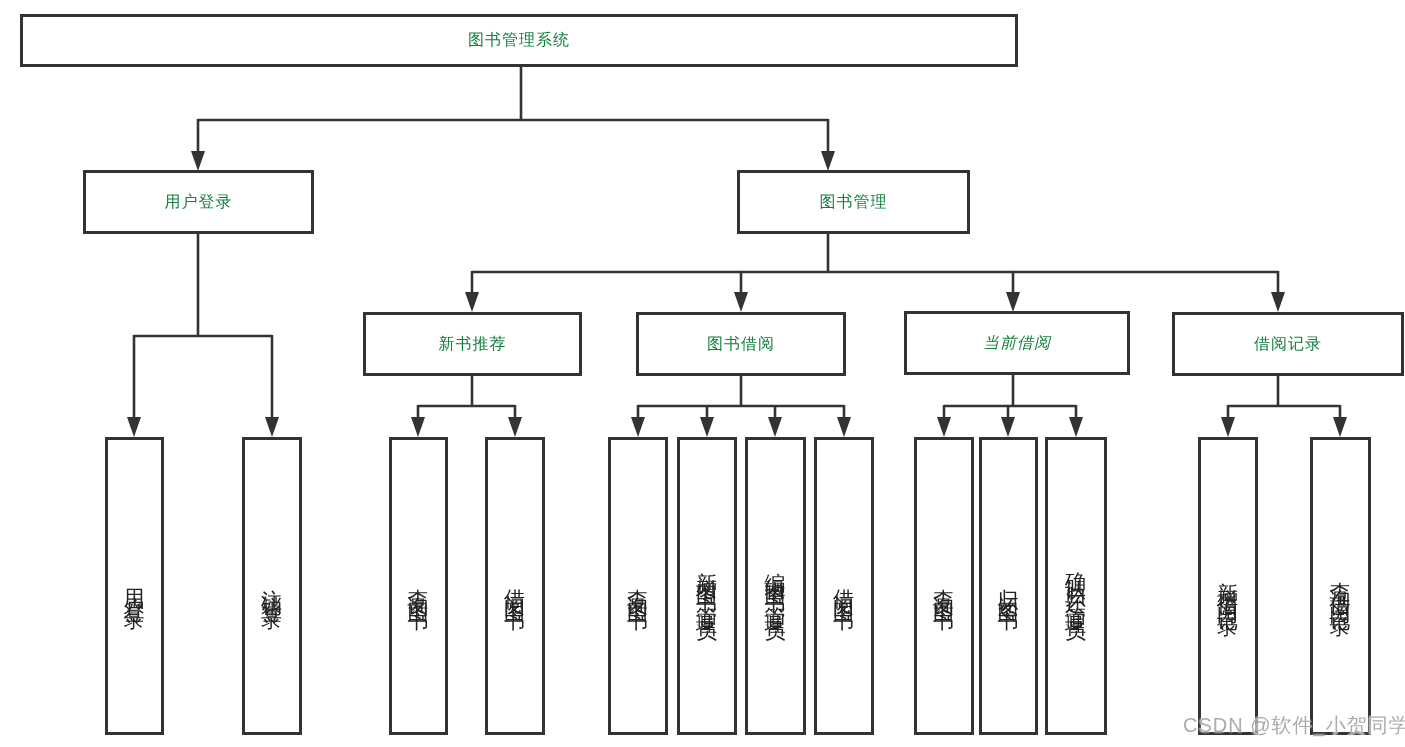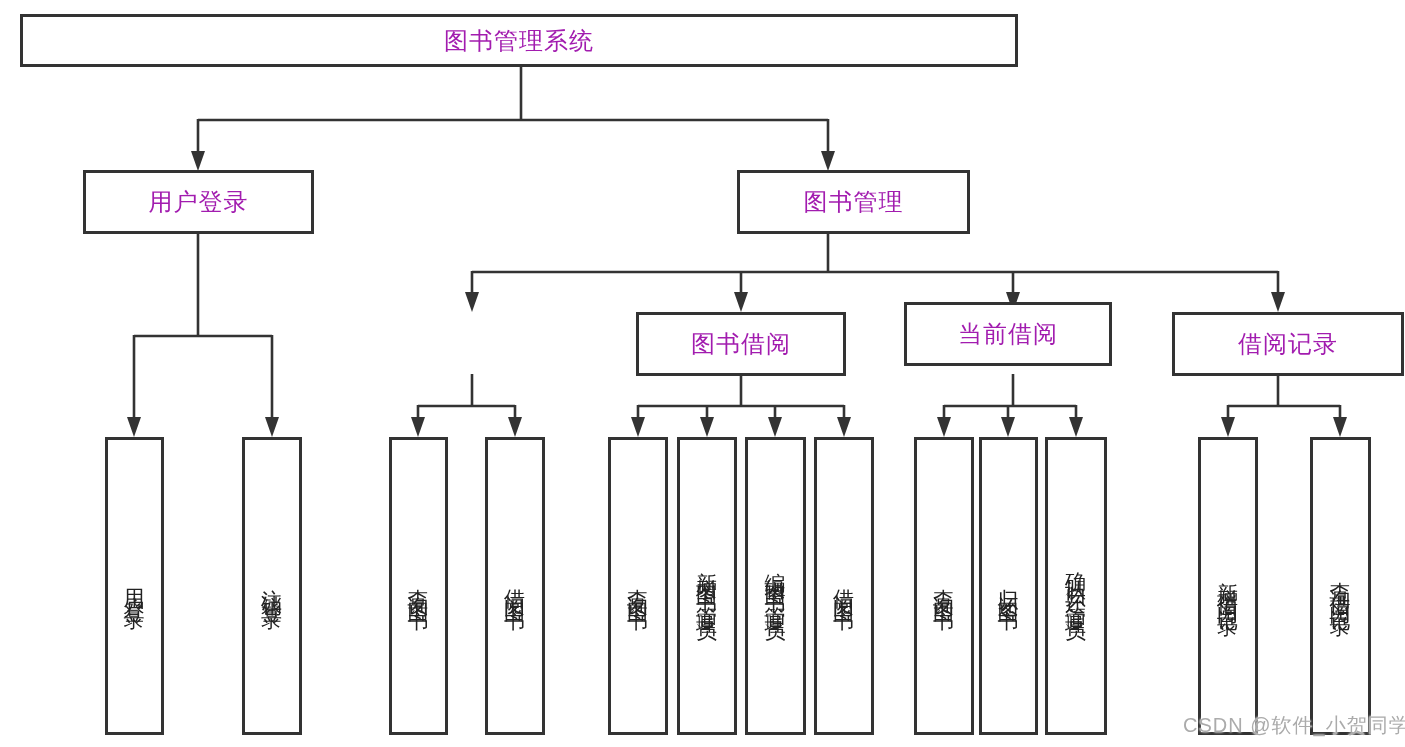--- a/index.html
+++ b/index.html
@@ -30,40 +30,40 @@
     position: absolute;
     box-sizing: border-box;
     border: 3px solid #333333;
     background: #ffffff;
     display: flex;
     align-items: center;
     justify-content: center;
     text-align: center;
   }
   .hlabel {
-    font-size: 24px;
+    font-size: 16px;
     letter-spacing: 1px;
-    color: #a21caf;
+    color: #15803d;
     white-space: nowrap;
   }
   .leaf .vlabel {
     writing-mode: vertical-rl;
     text-orientation: mixed;
     font-size: 21px;
     letter-spacing: 7px;
     line-height: 1;
     color: #222222;
   }
   
   .n-root { left: 20px;   top: 14px;  width: 998px; height: 53px; }
   .n-l2a  { left: 83px;   top: 170px; width: 231px; height: 64px; }
   .n-l2b  { left: 711px;  top: 170px; width: 233px; height: 64px; margin-left: 26px; }
   .n-l3a  { left: 363px;  top: 312px; width: 219px; height: 64px; }
   .n-l3b  { left: 636px;  top: 312px; width: 210px; height: 64px; }
-  .n-l3c  { left: 904px;  top: 302px; width: 208px; height: 64px; }
+  .n-l3c  { left: 904px;  top: 311px; width: 226px; height: 64px; font-style: italic; }
   .n-l3d  { left: 1172px; top: 312px; width: 232px; height: 64px; }
   .leaf   { top: 437px; height: 298px; }
   .f0  { left: 105px;  width: 59px; }
   .f1  { left: 242px;  width: 60px; }
   .f2  { left: 389px;  width: 59px; }
   .f3  { left: 485px;  width: 60px; }
   .f4  { left: 608px;  width: 60px; }
   .f5  { left: 677px;  width: 60px; }
   .f6  { left: 745px;  width: 61px; }
   .f7  { left: 814px;  width: 60px; }
@@ -155,20 +155,23 @@
     <span class="hlabel">图书管理系统</span>
   </div>
 
   <div class="box n-l2a">
     <span class="hlabel">用户登录</span>
   </div>
   <div class="box n-l2b">
     <span class="hlabel">图书管理</span>
   </div>
 
+  <div class="box n-l3a">
+    <span class="hlabel">新书推荐</span>
+  </div>
   <div class="box n-l3b">
     <span class="hlabel">图书借阅</span>
   </div>
   <div class="box n-l3c">
     <span class="hlabel">当前借阅</span>
   </div>
   <div class="box n-l3d">
     <span class="hlabel">借阅记录</span>
   </div>
 

